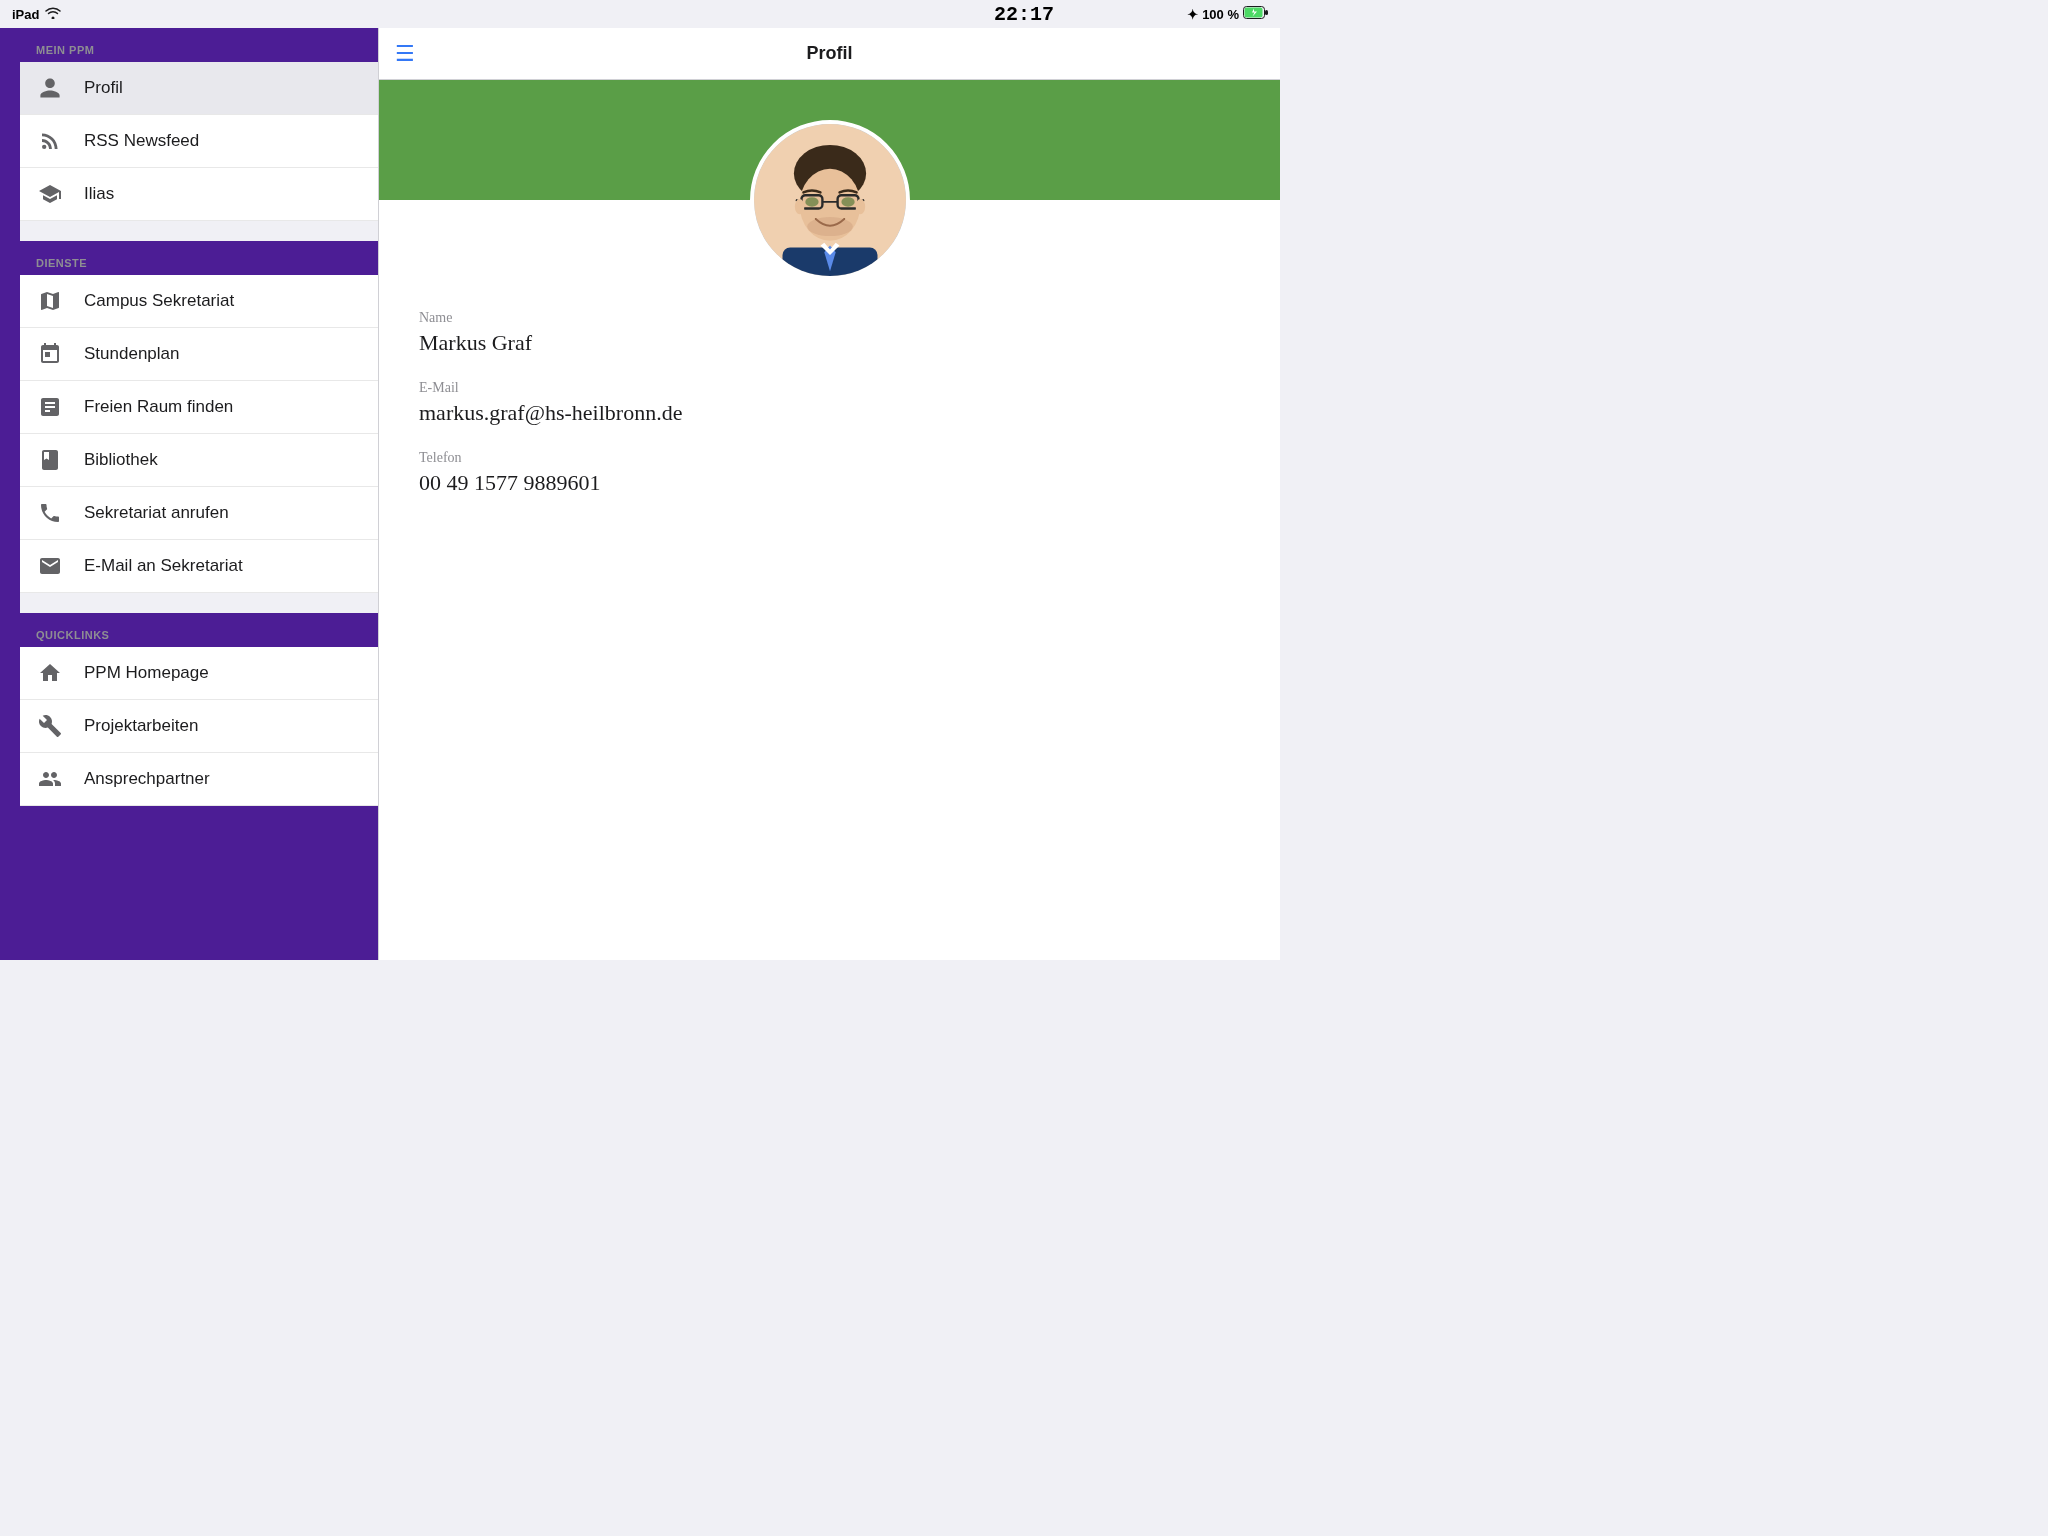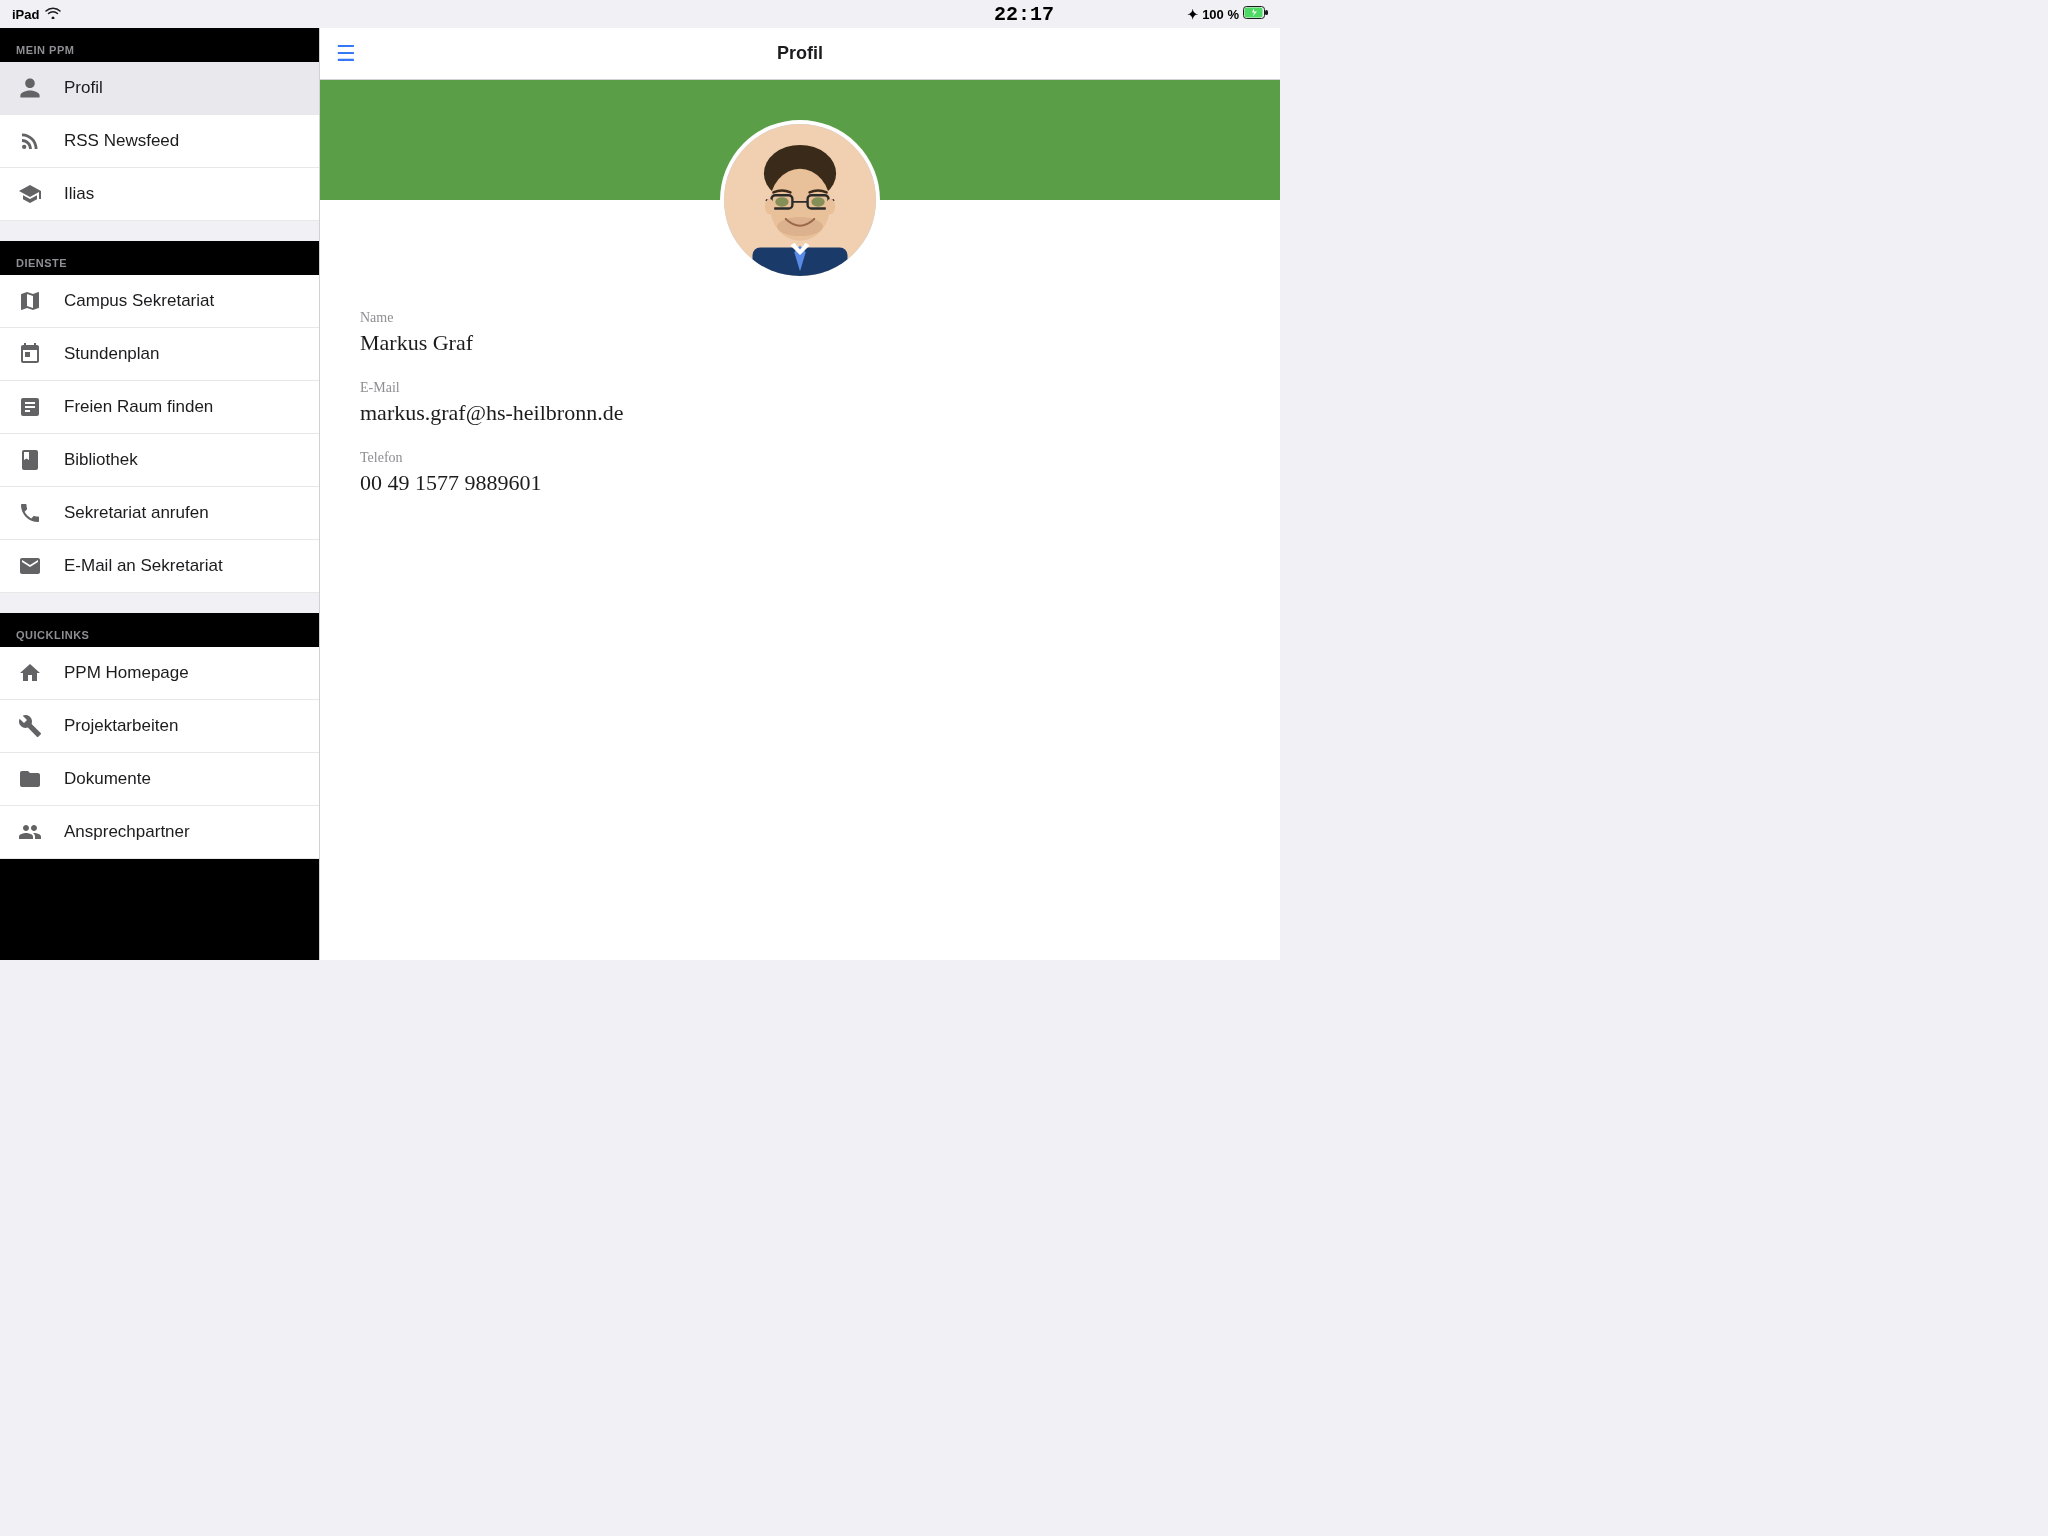--- a/index.html
+++ b/index.html
@@ -49,25 +49,26 @@
 
     
     .app-body {
       display: flex;
       flex: 1;
       overflow: hidden;
     }
 
     
     .sidebar {
-      width: 320px;
-      background: #000000;
+      width: 379px;
+      background: #4c1d95;
       border-right: 1px solid #d0d0d5;
       overflow-y: auto;
       flex-shrink: 0;
+      padding-left: 20px;
     }
 
     .sidebar-section-header {
       padding: 16px 16px 6px 16px;
       font-size: 11px;
       font-weight: 600;
       color: #8e8e93;
       letter-spacing: 0.5px;
       text-transform: uppercase;
     }
@@ -347,28 +348,20 @@
 
     <div class="sidebar-item">
       <div class="sidebar-icon">
         <svg viewBox="0 0 24 24">
             <path d="M22.7 19l-9.1-9.1c.9-2.3.4-5-1.5-6.9-2-2-5-2.4-7.4-1.3L9 6 6 9 1.6 4.7C.4 7.1.9 10.1 2.9 12.1c1.9 1.9 4.6 2.4 6.9 1.5l9.1 9.1c.4.4 1 .4 1.4 0l2.3-2.3c.5-.4.5-1.1.1-1.4z"></path>
           </svg>
       </div>
       <span class="sidebar-label">Projektarbeiten</span>
     </div>
 
-    <div class="sidebar-item">
-      <div class="sidebar-icon">
-        <svg viewBox="0 0 24 24">
-            <path d="M20 6h-8l-2-2H4c-1.1 0-1.99.9-1.99 2L2 18c0 1.1.9 2 2 2h16c1.1 0 2-.9 2-2V8c0-1.1-.9-2-2-2z"></path>
-          </svg>
-      </div>
-      <span class="sidebar-label">Dokumente</span>
-    </div>
 
     <div class="sidebar-item">
       <div class="sidebar-icon">
         <svg viewBox="0 0 24 24">
             <path d="M16 11c1.66 0 2.99-1.34 2.99-3S17.66 5 16 5c-1.66 0-3 1.34-3 3s1.34 3 3 3zm-8 0c1.66 0 2.99-1.34 2.99-3S9.66 5 8 5C6.34 5 5 6.34 5 8s1.34 3 3 3zm0 2c-2.33 0-7 1.17-7 3.5V19h14v-2.5c0-2.33-4.67-3.5-7-3.5zm8 0c-.29 0-.62.02-.97.05 1.16.84 1.97 1.97 1.97 3.45V19h6v-2.5c0-2.33-4.67-3.5-7-3.5z"></path>
           </svg>
       </div>
       <span class="sidebar-label">Ansprechpartner</span>
     </div>
 

